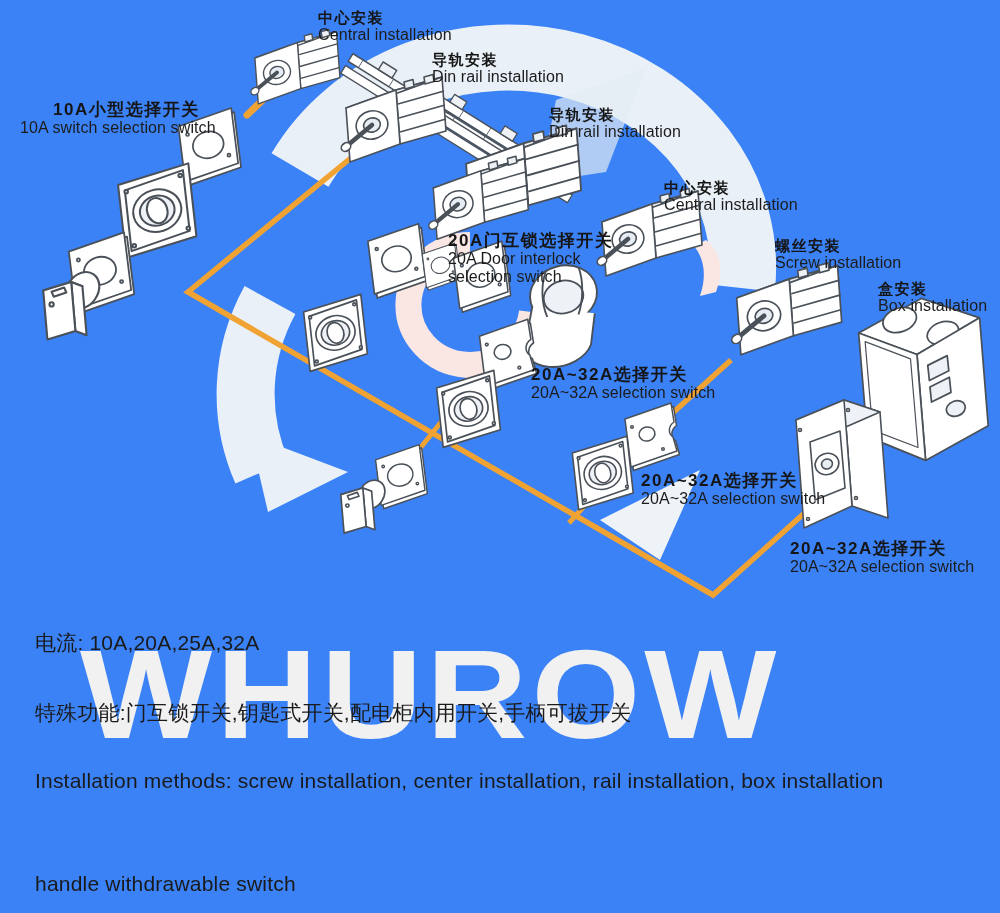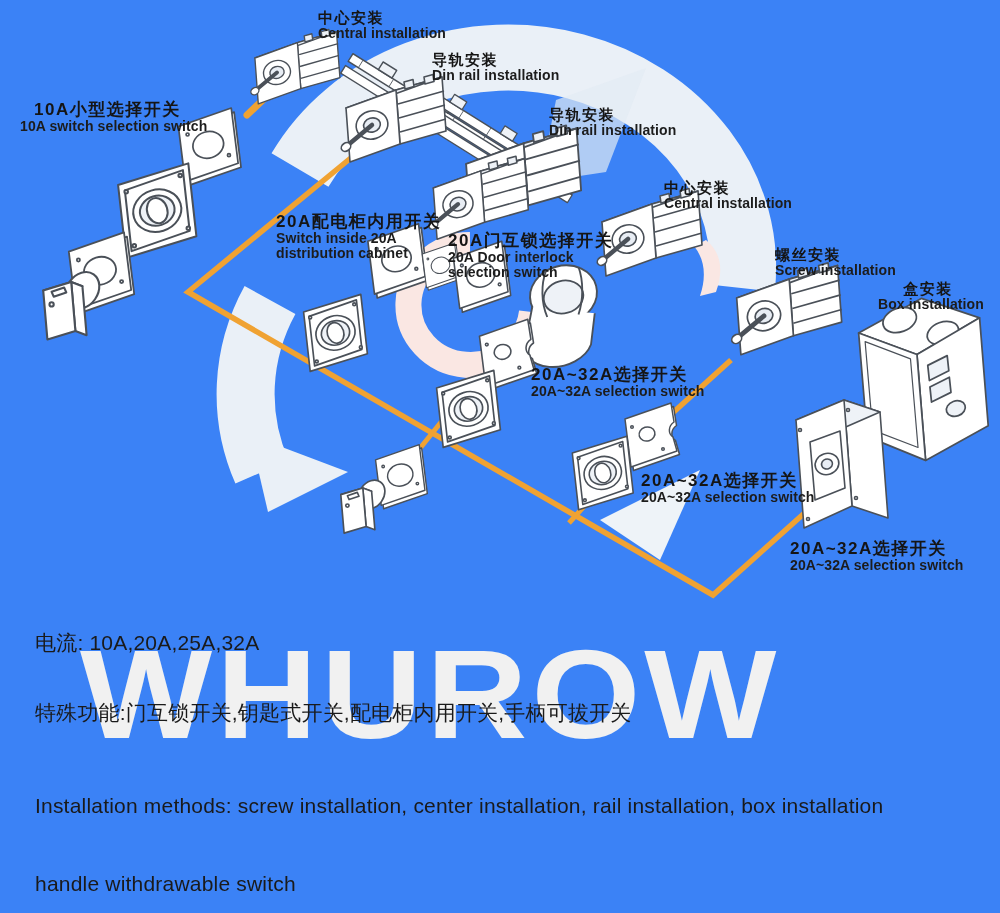--- a/index.html
+++ b/index.html
@@ -3,22 +3,22 @@
 <meta charset="utf-8">
 <style>
   html,body{margin:0;padding:0;background:#ffffff;}
   #stage{position:relative;width:1000px;height:913px;background:#3b82f6;overflow:hidden;
          font-family:"Liberation Sans","DejaVu Sans",sans-serif;color:#111;}
   #art{position:absolute;left:0;top:0;}
   
   .dlabel{position:absolute;line-height:1.08;white-space:nowrap;z-index:5;}
   .dlabel .zh{font-size:17px;font-weight:700;letter-spacing:1.5px;color:#151515;}
   .dlabel.s .zh{font-size:15px;}
-  .dlabel .en{font-size:14px;font-weight:700;color:#1c1c1c;letter-spacing:0.1px;}
-  .dlabel.right{text-align:center;}
+  .dlabel .en{font-size:16px;font-weight:400;color:#1c1c1c;letter-spacing:0.1px;}
+  .dlabel.right{text-align:left;}
   
   .spec{position:absolute;left:35px;font-size:21px;color:#1a1a1a;white-space:nowrap;z-index:4;letter-spacing:0.2px;}
   .spec b{font-weight:400;}
   #watermark{position:absolute;left:80px;top:622px;font-size:140px;font-weight:700;
              color:#f1f1f1;letter-spacing:4px;z-index:1;transform:scaleY(0.9);
              transform-origin:left top;user-select:none;}
 </style>
 </head>
 <body>
 
@@ -177,38 +177,33 @@
   </div>
   <div class="dlabel s" style="left:432px;top:52px">
     <div class="zh">导轨安装</div>
     <div class="en">Din rail installation</div>
   </div>
   <div class="dlabel s" style="left:549px;top:107px">
     <div class="zh">导轨安装</div>
     <div class="en">Din rail installation</div>
   </div>
   <div class="dlabel" style="left:20px;top:101px">
-    <div class="zh" style="margin-left:14px">10A小型选择开关</div>
+    <div class="zh" style="margin-left:33px">10A小型选择开关</div>
     <div class="en">10A switch selection switch</div>
-  </div>
-  <div class="dlabel" style="left:276px;top:213px">
-    <div class="zh">20A配电柜内用开关</div>
-    <div class="en">Switch inside 20A</div>
-    <div class="en">distribution cabinet</div>
   </div>
   <div class="dlabel" style="left:448px;top:232px">
     <div class="zh">20A门互锁选择开关</div>
     <div class="en">20A Door interlock</div>
     <div class="en">selection switch</div>
   </div>
   <div class="dlabel s" style="left:664px;top:180px">
     <div class="zh">中心安装</div>
     <div class="en">Central installation</div>
   </div>
-  <div class="dlabel s" style="left:775px;top:247px">
+  <div class="dlabel s" style="left:775px;top:238px">
     <div class="zh">螺丝安装</div>
     <div class="en">Screw installation</div>
   </div>
   <div class="dlabel s right" style="left:878px;top:281px;width:100px">
     <div class="zh">盒安装</div>
     <div class="en">Box installation</div>
   </div>
   <div class="dlabel" style="left:531px;top:366px">
     <div class="zh">20A~32A选择开关</div>
     <div class="en">20A~32A selection switch</div>
@@ -222,16 +217,16 @@
     <div class="en">20A~32A selection switch</div>
   </div>
 
   <div id="watermark">WHUROW</div>
 
   <div class="spec" style="top:629px">
     <span>电流: </span><b>10A,20A,25A,32A</b>
   </div>
   <div class="spec" style="top:699px">特殊功能:门互锁开关,钥匙式开关,配电柜内用开关,手柄可拔开关</div>
 
-  <div class="spec" style="top:794px">Installation methods: screw installation, center installation, rail installation, box installation</div>
+  <div class="spec" style="top:769px">Installation methods: screw installation, center installation, rail installation, box installation</div>
   <div class="spec" style="top:872px">handle withdrawable switch</div>
 
 </div>
 
 </body></html>

